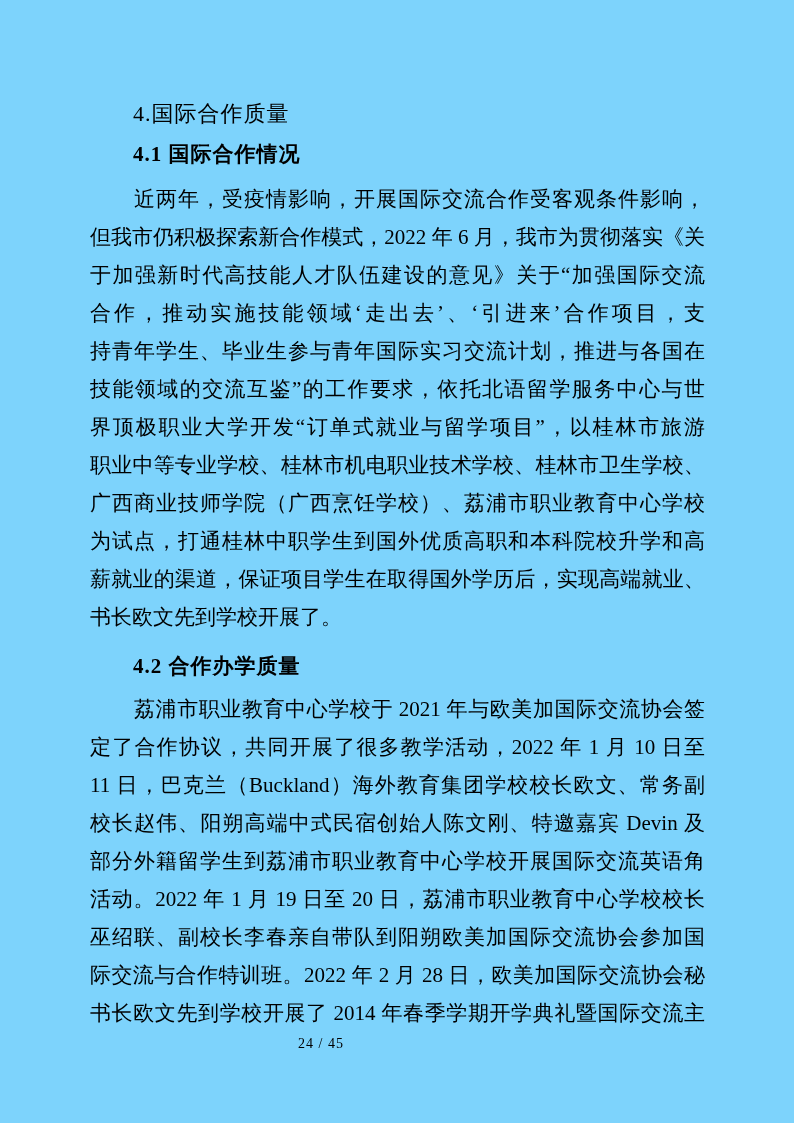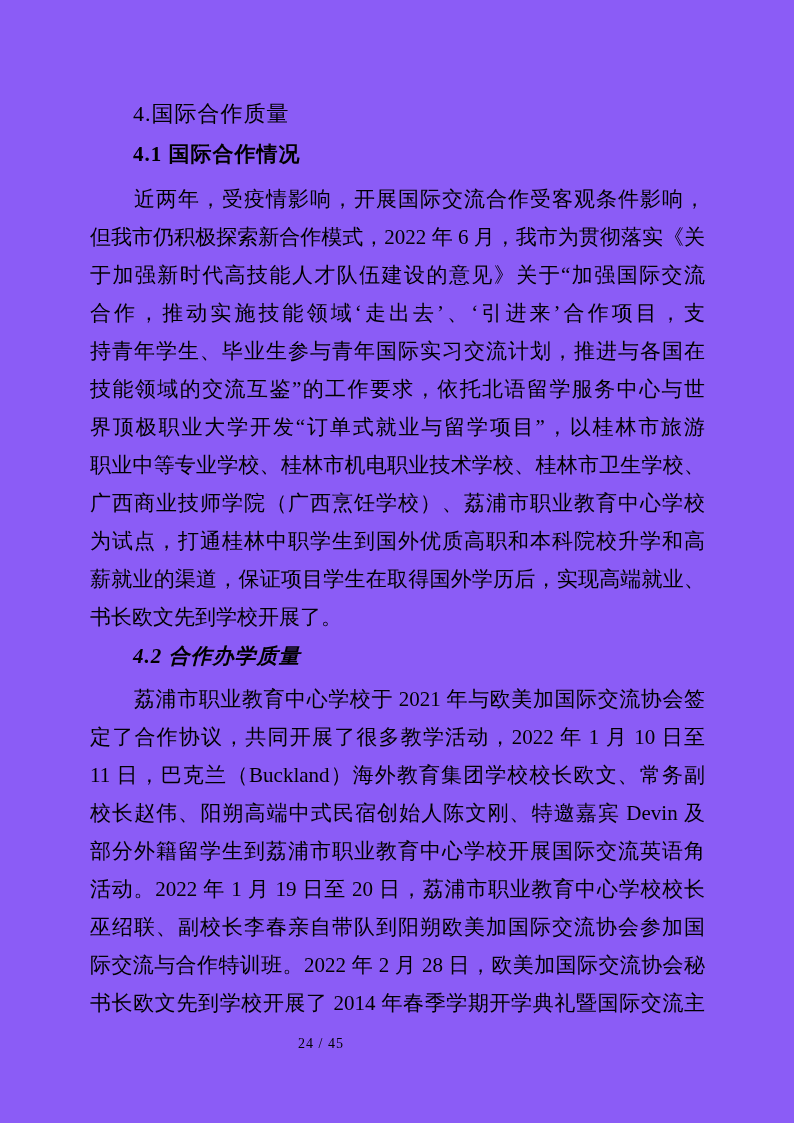--- a/index.html
+++ b/index.html
@@ -6,34 +6,34 @@
   body {
     width: 794px; height: 1123px;
     background: #ffffff; color: #000000;
     font-family: "Liberation Serif", "DejaVu Serif", serif;
   }
   .page {
     position: relative;
     width: 794px; height: 1123px;
     box-sizing: border-box;
     padding: 100px 89px 0 90px;
-    background: #8b5cf6;
+    background: #7dd3fc;
     overflow: hidden;
   }
   .h-main {
     font-size: 22px; font-weight: 400;
     line-height: 28px; padding-left: 43px;
     letter-spacing: 1px; margin: 0;
   }
   .h-sub {
     font-size: 21px; font-weight: 700;
     line-height: 28px; padding-left: 43px;
     letter-spacing: 1px; margin: 12px 0 0 0;
   }
-  .h-sub2 { margin-top: 6px; font-style: italic; }
+  .h-sub2 { margin-top: 16px; }
   .para { margin-top: 12px; }
   .para-2 { margin-top: 10px; }
   .line {
     font-size: 21px;
     height: 38px; line-height: 38px;
     text-align: justify;
     text-align-last: justify;
     white-space: nowrap;
   }
   .line.first { padding-left: 44px; }

